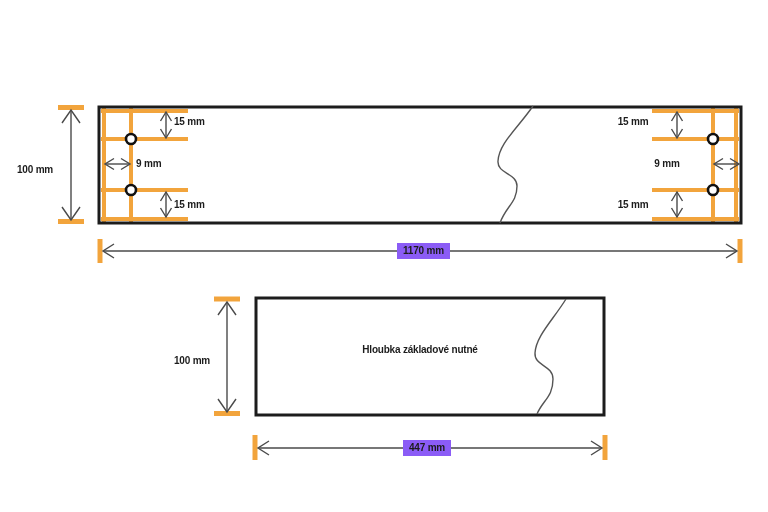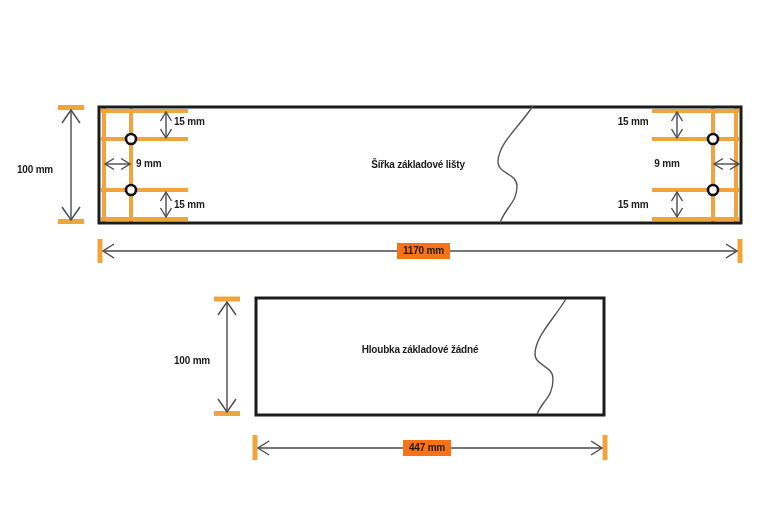--- a/index.html
+++ b/index.html
@@ -5,21 +5,21 @@
   html,body{margin:0;padding:0;background:#ffffff;}
   #canvas{
     position:relative;width:768px;height:512px;background:#ffffff;overflow:hidden;
     font-family:"Liberation Sans","DejaVu Sans",sans-serif;
   }
   #drawing{position:absolute;left:0;top:0;}
   .lbl{
     position:absolute;font-weight:bold;font-size:10px;line-height:16px;
     color:#1c1c1c;letter-spacing:-0.2px;white-space:nowrap;text-align:center;
   }
-  .lbl.on-line{background:#f97316;padding:0 6px;}
+  .lbl.on-line{background:#8b5cf6;padding:0 6px;}
   .title-two-line{line-height:17px;}
 </style>
 </head>
 <body>
 
 <div id="canvas">
 
   <svg id="drawing" width="768" height="512" viewBox="0 0 768 512">
 
     <g stroke="#F2A43C" stroke-width="4" fill="none">
@@ -117,33 +117,32 @@
       <line x1="255" y1="435" x2="255" y2="460" stroke="#F2A43C" stroke-width="5"></line>
       <line x1="605" y1="435" x2="605" y2="460" stroke="#F2A43C" stroke-width="5"></line>
       <g stroke="#4a4a4a" stroke-width="1.4" fill="none">
         <line x1="259" y1="448" x2="601" y2="448"></line>
         <polyline points="269,441 258,448 269,455"></polyline>
         <polyline points="591,441 602,448 591,455"></polyline>
       </g>
     </g>
   </svg>
 
-  <div class="lbl" style="left:348px;top:157px;width:140px;">Šířka základové lišty</div>
 
   <div class="lbl" style="left:174px;top:114px;width:52px;text-align:left;">15 mm</div>
   <div class="lbl" style="left:136px;top:156px;width:40px;text-align:left;">9 mm</div>
   <div class="lbl" style="left:174px;top:197px;width:52px;text-align:left;">15 mm</div>
 
   <div class="lbl" style="left:603px;top:114px;width:60px;">15 mm</div>
   <div class="lbl" style="left:637px;top:156px;width:60px;">9 mm</div>
   <div class="lbl" style="left:603px;top:197px;width:60px;">15 mm</div>
 
   <div class="lbl" style="left:6px;top:162px;width:58px;">100 mm</div>
   <div class="lbl on-line" style="left:397px;top:243px;">1170 mm</div>
 
   <div class="lbl title-two-line" style="left:329px;top:341px;width:182px;">
-    <div>Hloubka základové žádné</div>
+    <div>Hloubka základové nutné</div>
   </div>
 
   <div class="lbl" style="left:163px;top:353px;width:58px;">100 mm</div>
   <div class="lbl on-line" style="left:403px;top:440px;">447 mm</div>
 
 </div>
 
 </body></html>

